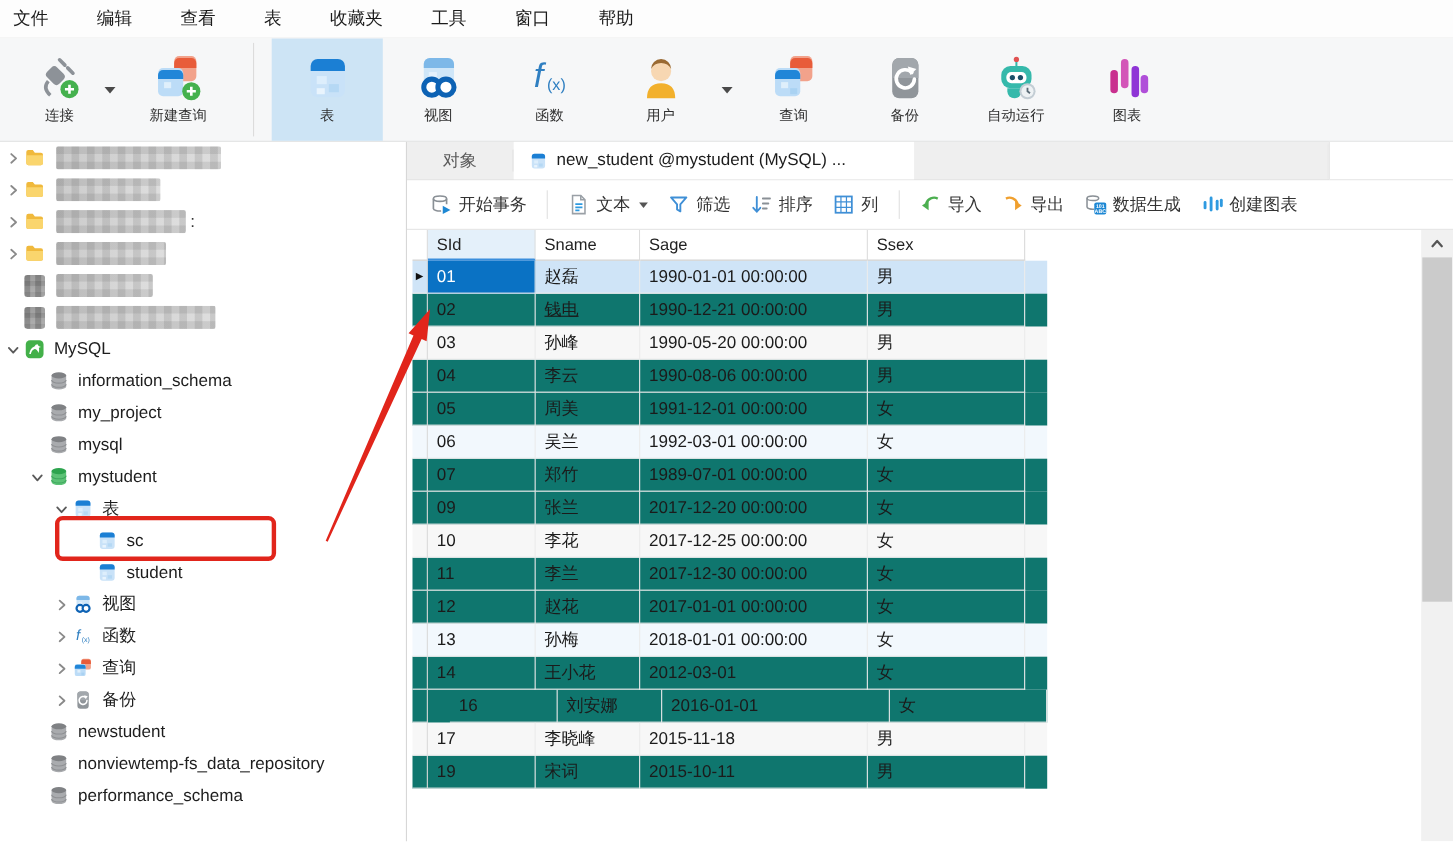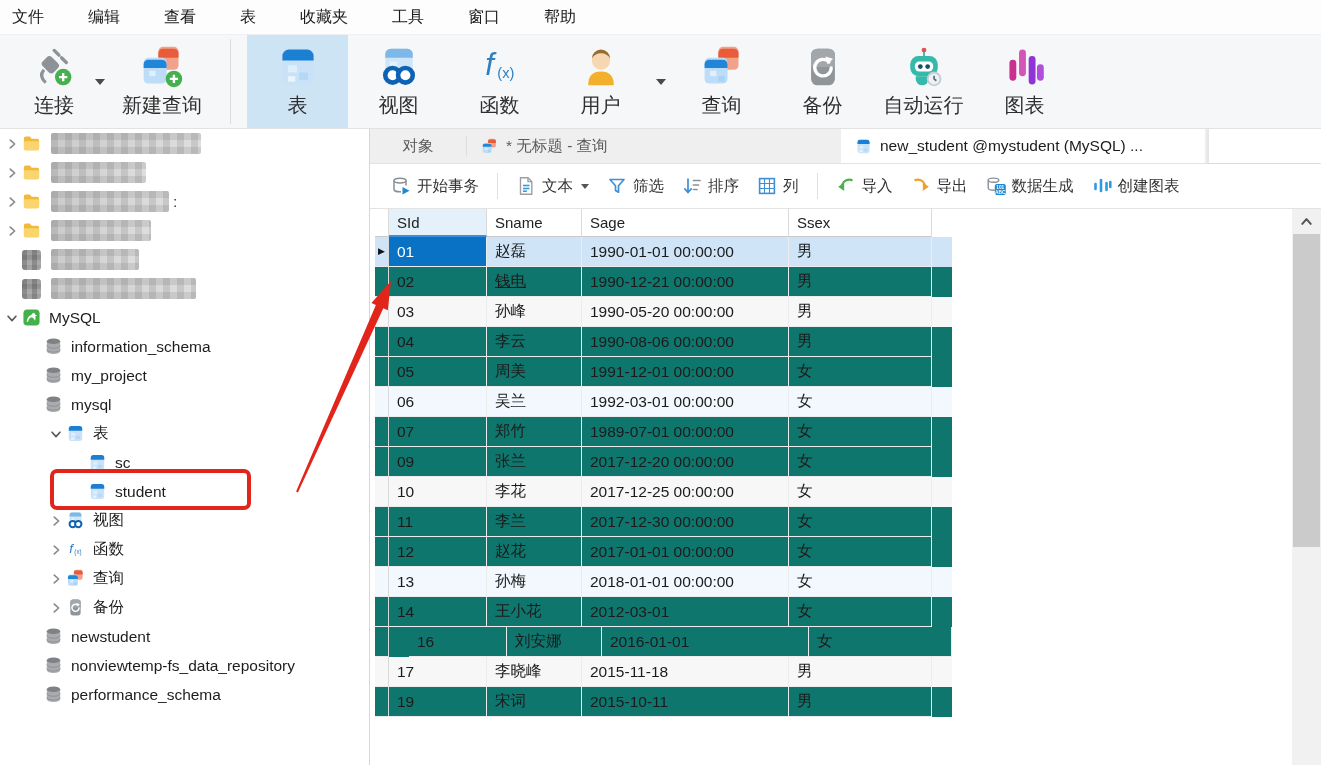--- a/index.html
+++ b/index.html
@@ -10,21 +10,21 @@
   
   .menubar{height:35px;background:#fdfdfd;display:flex;align-items:center;padding-left:12px;gap:44px;border-bottom:1px solid #f0f0f0;flex:none;}
   .menu-item{font-size:16px;color:#1b1b1b;cursor:default;}
 
   
   .toolbar{height:94px;background:#f6f7f8;border-bottom:1px solid #e2e2e2;display:flex;align-items:stretch;padding-left:18px;flex:none;}
   .tb-btn{width:101px;display:flex;flex-direction:column;align-items:center;justify-content:center;gap:3px;cursor:default;}
   .tb-btn.narrow{width:72px;}
   .tb-btn.wide{width:104px;}
   .tb-btn svg{width:44px;height:44px;}
-  .tb-label{font-size:20px;color:#2f2f2f;white-space:nowrap;}
+  .tb-label{font-size:13px;color:#2f2f2f;white-space:nowrap;}
   .tb-btn.selected{background:#cde4f5;}
   .tb-caret{width:20px;display:flex;align-items:center;justify-content:center;}
   .tb-caret::after{content:'';border-left:5px solid transparent;border-right:5px solid transparent;border-top:6px solid #4a4a4a;}
   .tb-sep{width:1px;background:#dcdcdc;margin:4px 16px;}
 
   
   .main{flex:1;display:flex;min-height:0;}
   .sidebar{width:370px;flex:none;background:#fff;border-right:1px solid #d7d7d7;overflow:hidden;position:relative;}
   .tree-row{height:29px;display:flex;align-items:center;font-size:15.5px;color:#1d1d1d;white-space:nowrap;}
   .tree-row.selected{background:#d6d6d6;}
@@ -447,20 +447,31 @@
           </svg>
           <span>my_project</span>
         </div>
         <div class="tree-row" style="padding-left: 24px;">
           <span class="chev-slot"></span>
           <svg class="tree-icon">
             <use href="#i-db-gray"></use>
           </svg>
           <span>mysql</span>
         </div>
+        <div class="tree-row" style="padding-left: 24px;">
+          <span class="chev-slot">
+            <svg>
+              <use href="#i-chev-down"></use>
+            </svg>
+          </span>
+          <svg class="tree-icon">
+            <use href="#i-db-green"></use>
+          </svg>
+          <span>mystudent</span>
+        </div>
         <div class="tree-row" style="padding-left: 46px;">
           <span class="chev-slot">
             <svg>
               <use href="#i-chev-down"></use>
             </svg>
           </span>
           <svg class="tree-icon">
             <use href="#i-table"></use>
           </svg>
           <span>表</span>
@@ -545,26 +556,20 @@
           <span>performance_schema</span>
         </div>
       </div>
 
     <div class="content">
       <div class="tabbar">
         <div class="tab tab-objects">
           <span class="tab-label">对象</span>
         </div>
         <div class="tabsep"></div>
-        <div class="tab tab-query">
-          <svg class="tabicon">
-              <use href="#i-query"></use>
-            </svg>
-          <span class="tab-label">* 无标题 - 查询</span>
-        </div>
         <div class="tab tab-table">
           <svg class="tabicon">
               <use href="#i-table"></use>
             </svg>
           <span class="tab-label">new_student @mystudent (MySQL) ...</span>
         </div>
         <div class="tab-empty"></div>
       </div>
 
       <div class="gridbar" id="gridbar">

